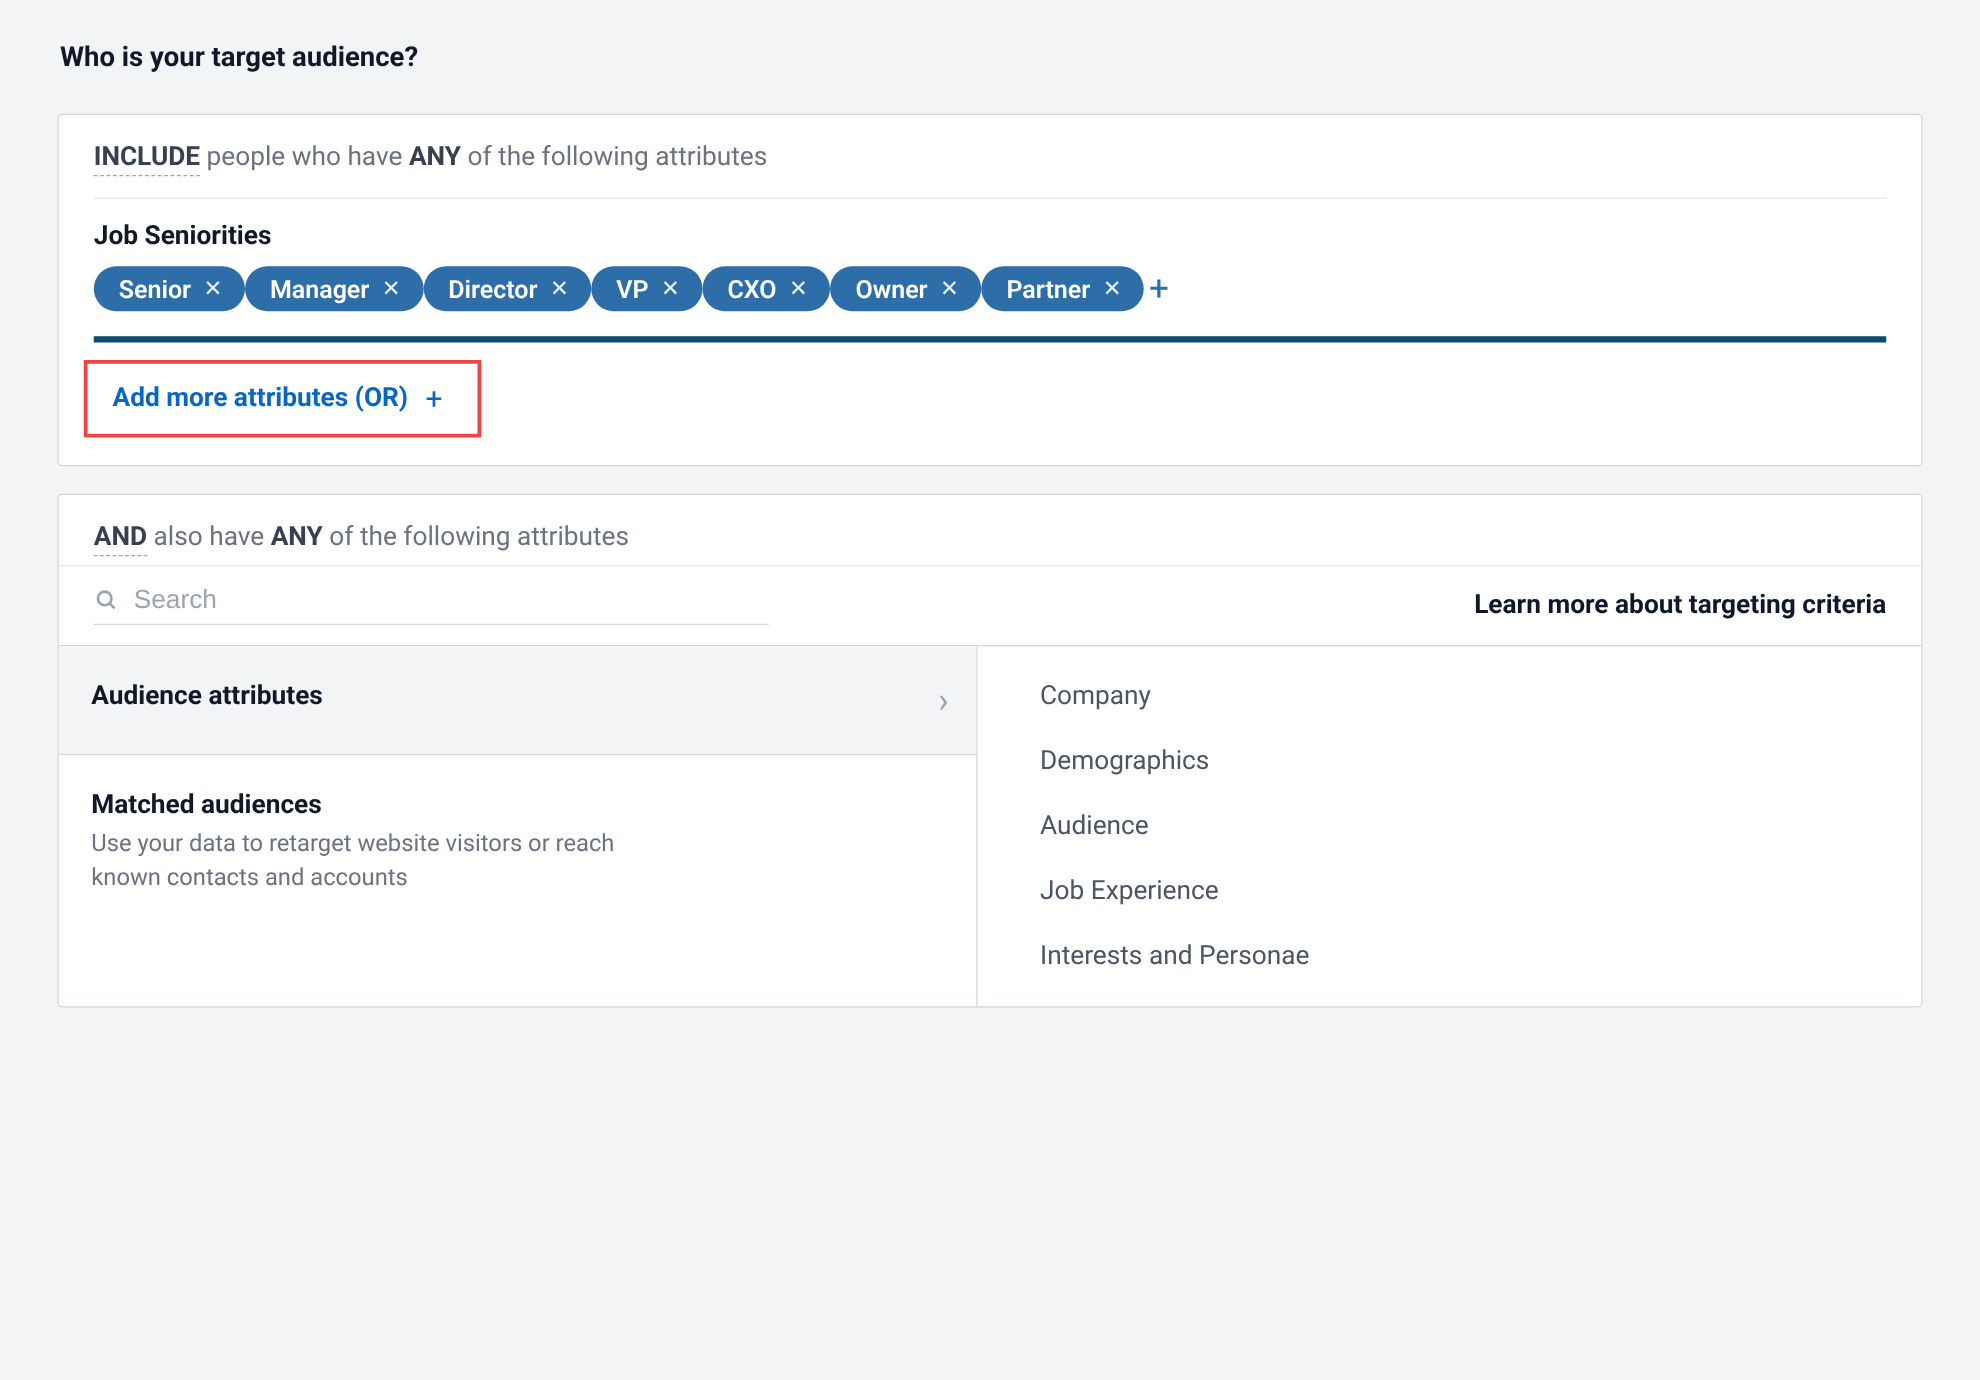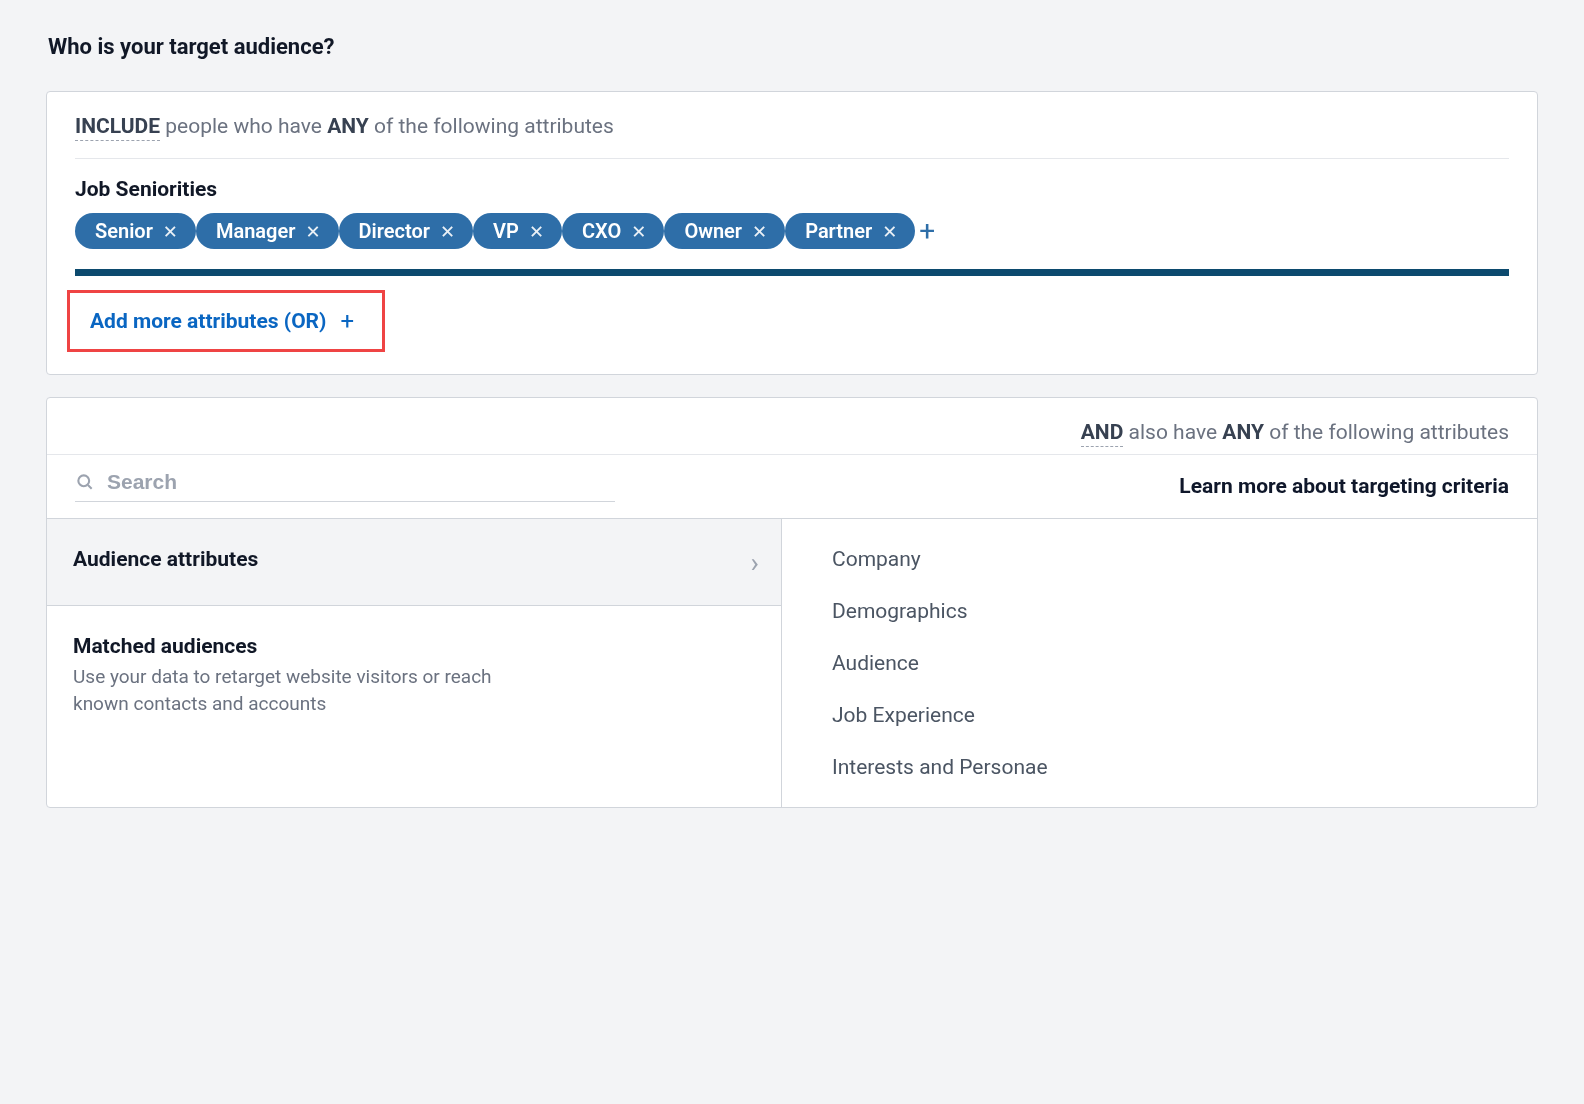--- a/index.html
+++ b/index.html
@@ -77,21 +77,21 @@
     opacity: 0.9;
   }
   .plus-small {
     color: #2e6ea8;
     font-size: 28px;
     font-weight: 400;
     padding: 0 4px;
     line-height: 1;
   }
   .add-more-wrap {
-    border-top: 7px solid #0c4a6e;
+    border-top: 5px solid #0c4a6e;
     margin-top: 20px;
     padding-top: 14px;
   }
   .add-more-box {
     display: inline-flex;
     align-items: center;
     border: 3px solid #ef4444;
     padding: 14px 28px 14px 20px;
     margin-left: -8px;
     gap: 14px;
@@ -119,21 +119,20 @@
     padding-bottom: 6px;
   }
   .search-input-wrap svg { color: #9ca3af; flex-shrink: 0; }
   .search-input {
     border: none;
     outline: none;
     font-size: 21px;
     color: #6b7280;
     width: 100%;
     background: transparent;
-    font-weight: bold;
   }
   .search-input::placeholder { color: #9ca3af; }
   .learn-link {
     color: #0f172a;
     font-weight: 700;
     font-size: 21px;
     text-decoration: none;
   }
   .split {
     display: flex;
@@ -230,21 +229,21 @@
       <div class="add-more-wrap">
         <div class="add-more-box">
           <span>Add more attributes (OR)</span>
           <span class="plus">+</span>
         </div>
       </div>
     </div>
   </div>
 
   <div class="panel">
-    <div class="panel-inner" style="padding-bottom:10px;text-align:right;">
+    <div class="panel-inner" style="padding-bottom:10px;">
       <div>
         <span class="prefix-word">AND</span><span class="suffix-text"> also have </span><span class="suffix-text bold-inline">ANY</span><span class="suffix-text"> of the following attributes</span>
       </div>
     </div>
 
     <div class="search-row">
       <div class="search-input-wrap">
         <svg width="20" height="20" viewBox="0 0 24 24" fill="none" stroke="currentColor" stroke-width="2.5">
             <circle cx="10.5" cy="10.5" r="6.5"></circle>
             <line x1="20" y1="20" x2="15.5" y2="15.5"></line>

